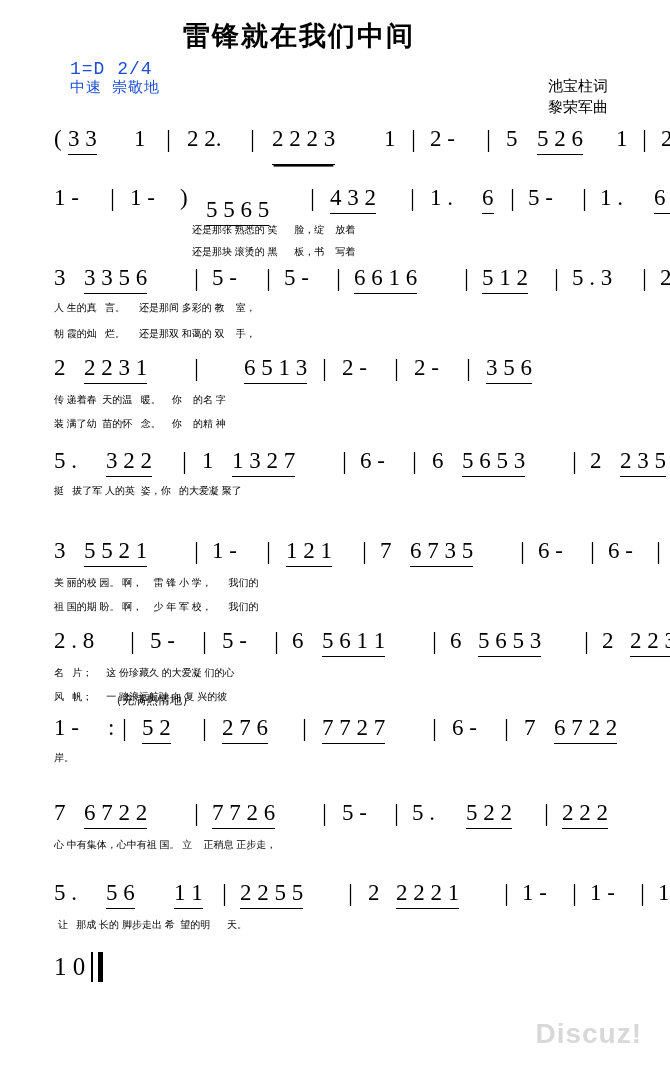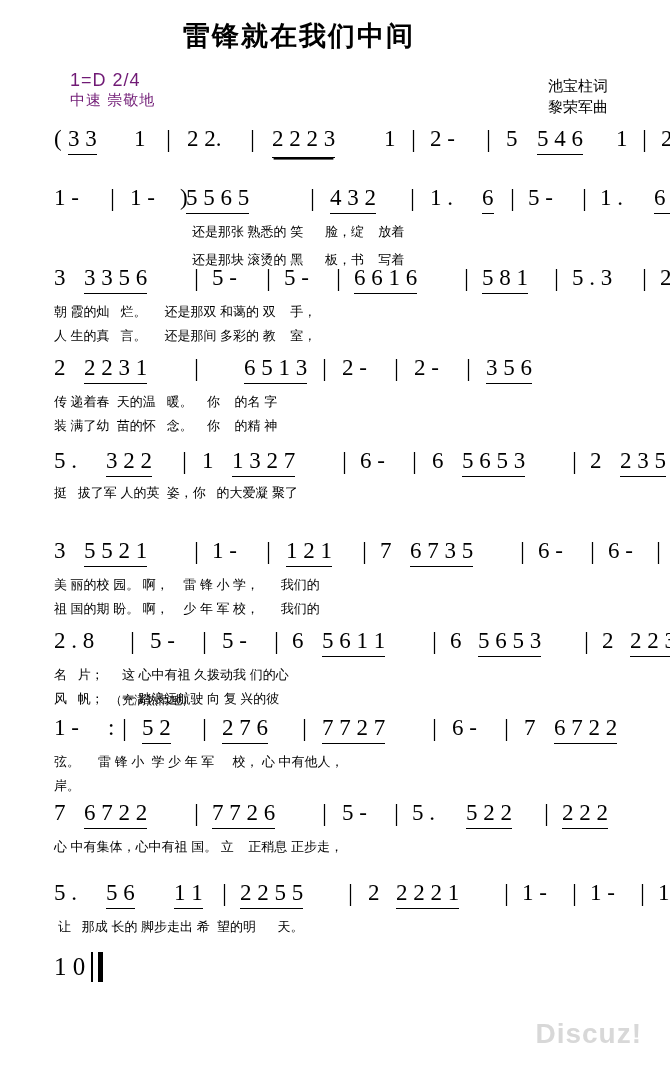--- a/index.html
+++ b/index.html
@@ -16,25 +16,25 @@
     position:absolute;top:18px;left:0;width:598px;
     text-align:center;
     font-family:"Liberation Sans", sans-serif;
     font-weight:bold;
     font-size:27px;
     letter-spacing:2px;
     color:#000;
   }
 
   .keysig{
-    position:absolute;left:70px;top:70px;
-    font-family:Liberation Sans, sans-serif;
+    position:absolute;left:70px;top:59px;
+    font-family:Liberation Mono, monospace;
     font-size:18px;
     line-height:20px;
-    color:#701a75;
+    color:#1d4ed8;
   }
   .keysig .l1{letter-spacing:1px;}
   .keysig .l2{font-size:15px;letter-spacing:1px;}
 
   .credits{
     position:absolute;right:62px;top:76px;
     text-align:right;
     font-size:15px;
     line-height:21px;
     color:#000;
@@ -50,27 +50,27 @@
     position:relative;
     height:34px;
     font-family:"Liberation Serif", serif;
     font-size:23px;
     white-space:pre;
     letter-spacing:0px;
   }
   .notes span.n{position:absolute;top:0;}
   .notes span.bar{position:absolute;top:-1px;font-size:25px;}
   .und{border-bottom:1.6px solid #000;padding-bottom:2px;}
-  .und2{border-bottom:1.6px solid #000;padding-bottom:5px;box-shadow:0 3.2px 0 -1.6px #000;}
+  .und2{border-bottom:1.6px solid #000;padding-bottom:12px;box-shadow:0 3.2px 0 -1.6px #000;}
 
   .lyr{
     position:relative;
     height:22px;
     font-family:"Liberation Sans", sans-serif;
-    font-size:13px;
+    font-size:10px;
     color:#000;
   }
   .lyr span{position:absolute;top:0;white-space:pre;}
 
   .repeat{
     position:absolute;
     font-family:"Liberation Sans", sans-serif;
     font-size:12px;
     color:#000;
   }
@@ -122,79 +122,79 @@
       <span class="n" style="left:80px;">1</span>
       <span class="n bar" style="left:112px;">|</span>
       <span class="n" style="left:133px;">2 2.</span>
       <span class="n bar" style="left:196px;">|</span>
       <span class="n und2" style="left:218px;">2 2 2 3</span>
       <span class="n" style="left:330px;">1</span>
       <span class="n bar" style="left:357px;">|</span>
       <span class="n" style="left:376px;">2 -</span>
       <span class="n bar" style="left:432px;">|</span>
       <span class="n" style="left:452px;">5</span>
-      <span class="n und" style="left:483px;">5 4 6</span>
+      <span class="n und" style="left:483px;">5 2 6</span>
       <span class="n" style="left:562px;">1</span>
       <span class="n bar" style="left:588px;">|</span>
       <span class="n" style="left:607px;">2 . </span>
     </div>
     <div class="notes" style="height:0;">
       
     </div>
   </div>
 
   <div class="line" style="top:185px;">
     <div class="notes">
       <span class="n" style="left:0px;">1 -</span>
       <span class="n bar" style="left:56px;">|</span>
       <span class="n" style="left:76px;">1 -</span>
       <span class="n" style="left:126px;">)</span>
-      <span class="n und" style="left:132px;">5 5 6 5</span>
+      <span class="n und" style="left:152px;margin-top:12px;">5 5 6 5</span>
       <span class="n bar" style="left:256px;">|</span>
       <span class="n und" style="left:276px;">4 3 2</span>
       <span class="n bar" style="left:356px;">|</span>
       <span class="n" style="left:376px;">1 .</span>
       <span class="n und" style="left:428px;">6</span>
       <span class="n bar" style="left:456px;">|</span>
       <span class="n" style="left:474px;">5 -</span>
       <span class="n bar" style="left:528px;">|</span>
       <span class="n" style="left:546px;">1 .</span>
       <span class="n und" style="left:600px;">6 5 5</span>
       
     </div>
     <div class="lyr" style="margin-top:4px;">
       <span style="left:138px;">还是那张 熟悉的 笑      脸，绽    放着</span>
     </div>
-    <div class="lyr" style="margin-top:6px;">
+    <div class="lyr" style="margin-top:0;">
       <span style="left:138px;">还是那块 滚烫的 黑      板，书    写着</span>
     </div>
   </div>
 
   <div class="line" style="top:265px;">
     <div class="notes">
       <span class="n" style="left:0px;">3</span>
       <span class="n und" style="left:30px;">3 3 5 6</span>
       <span class="n bar" style="left:140px;">|</span>
       <span class="n" style="left:158px;">5 -</span>
       <span class="n bar" style="left:212px;">|</span>
       <span class="n" style="left:230px;">5 -</span>
       <span class="n bar" style="left:282px;">|</span>
       <span class="n und" style="left:300px;text-align:center;">6 6 1 6</span>
       <span class="n bar" style="left:410px;">|</span>
-      <span class="n und" style="left:428px;">5 8 1</span>
+      <span class="n und" style="left:428px;">5 1 2</span>
       <span class="n bar" style="left:500px;">|</span>
       <span class="n" style="left:518px;">5 . 3</span>
       <span class="n bar" style="left:588px;">|</span>
       <span class="n" style="left:606px;">2 -</span>
     </div>
+    <div class="lyr" style="margin-top:2px;">
+      <span style="left:0px;">人 生的真   言。     还是那间 多彩的 教    室，</span>
+    </div>
     <div class="lyr" style="margin-top:4px;">
       <span style="left:0px;">朝 霞的灿   烂。     还是那双 和蔼的 双    手，</span>
-    </div>
-    <div class="lyr" style="margin-top:2px;">
-      <span style="left:0px;">人 生的真   言。     还是那间 多彩的 教    室，</span>
     </div>
   </div>
 
   <div class="line" style="top:355px;">
     <div class="notes">
       <span class="n" style="left:0px;">2</span>
       <span class="n und" style="left:30px;">2 2 3 1</span>
       <span class="n bar" style="left:140px;">|</span>
       <span class="n und" style="left:158px;margin-left:32px;">6 5 1 3</span>
       <span class="n bar" style="left:268px;">|</span>
@@ -270,21 +270,21 @@
       <span class="n" style="left:238px;">6</span>
       <span class="n und" style="left:268px;">5 6 1 1</span>
       <span class="n bar" style="left:378px;">|</span>
       <span class="n" style="left:396px;">6</span>
       <span class="n und" style="left:424px;">5 6 5 3</span>
       <span class="n bar" style="left:530px;">|</span>
       <span class="n" style="left:548px;">2</span>
       <span class="n und" style="left:576px;">2 2 3 2</span>
     </div>
     <div class="lyr" style="margin-top:4px;">
-      <span style="left:0px;">名   片；     这 心中有祖 久拨动我 们的心</span>
+      <span style="left:0px;">名   片；     这 份珍藏久 的大爱凝 们的心</span>
     </div>
     <div class="lyr" style="margin-top:2px;">
       <span style="left:0px;">风   帆；     一 踏浪远航驶 向 复 兴的彼</span>
     </div>
   </div>
 
   <div class="repeat" style="left:110px;top:692px;">（充满热情地）</div>
 
   <div class="line" style="top:715px;">
     <div class="notes">
@@ -294,23 +294,20 @@
       <span class="n und" style="left:88px;">5 2</span>
       <span class="n bar" style="left:148px;">|</span>
       <span class="n und" style="left:168px;">2 7 6</span>
       <span class="n bar" style="left:248px;">|</span>
       <span class="n und" style="left:268px;">7 7 2 7</span>
       <span class="n bar" style="left:378px;">|</span>
       <span class="n" style="left:398px;">6 -</span>
       <span class="n bar" style="left:450px;">|</span>
       <span class="n" style="left:470px;">7</span>
       <span class="n und" style="left:500px;">6 7 2 2</span>
-    </div>
-    <div class="lyr" style="margin-top:4px;">
-      <span style="left:0px;">弦。     雷 锋 小  学 少 年 军     校， 心 中有他人，</span>
     </div>
     <div class="lyr" style="margin-top:2px;">
       <span style="left:0px;">岸。</span>
     </div>
   </div>
 
   <div class="line" style="top:800px;">
     <div class="notes">
       <span class="n" style="left:0px;">7</span>
       <span class="n und" style="left:30px;">6 7 2 2</span>

